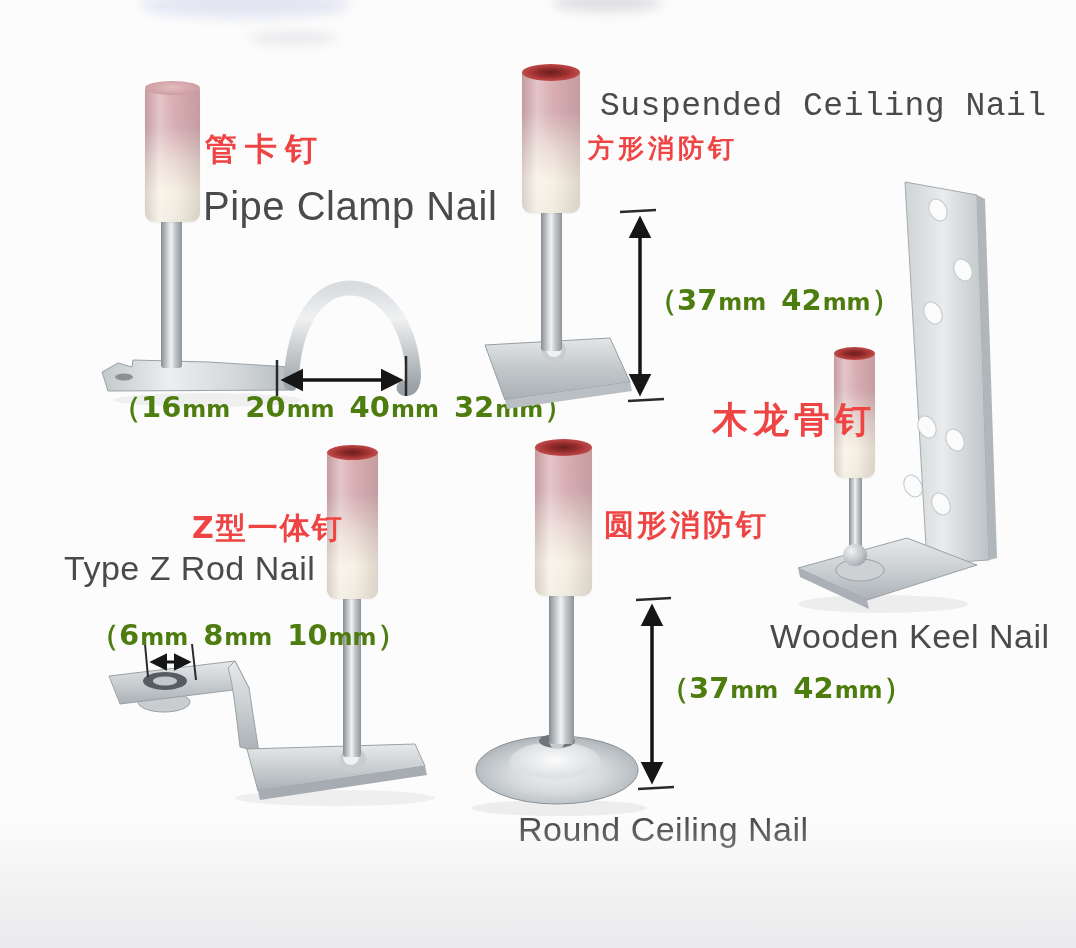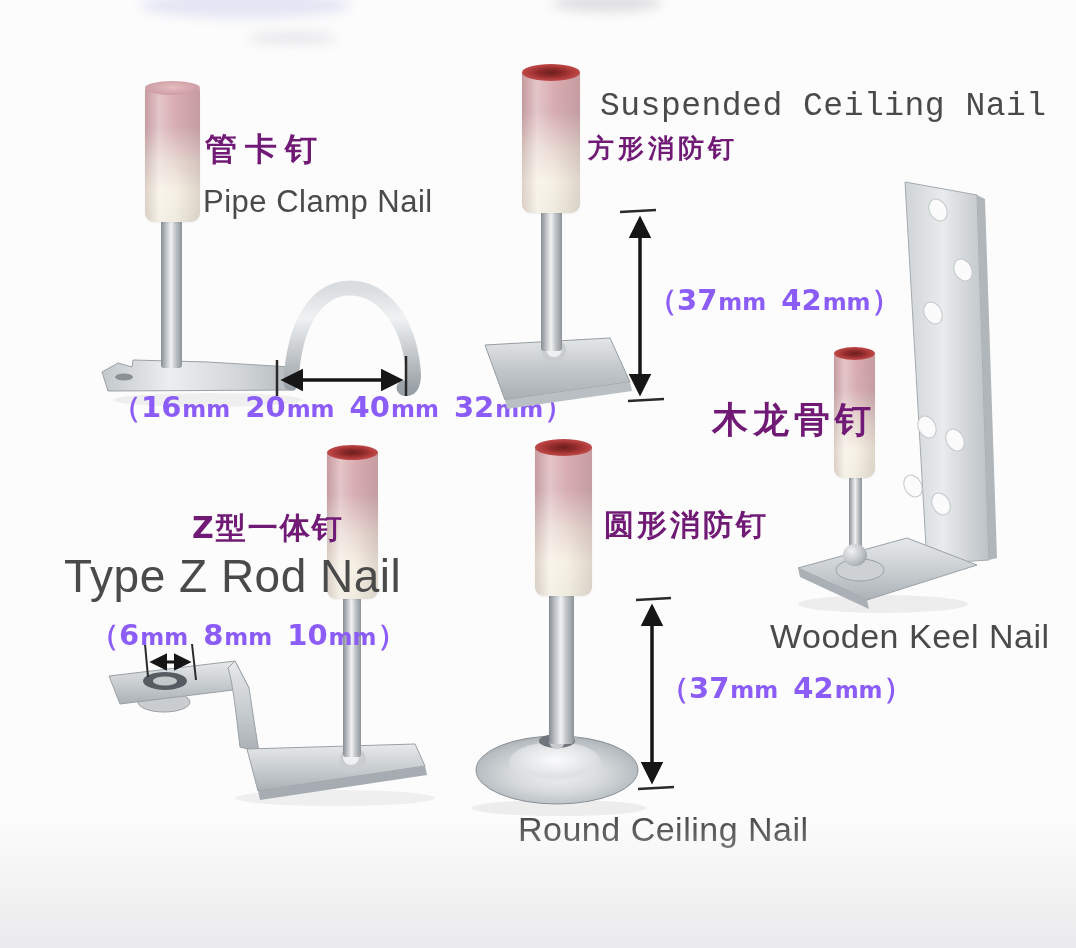--- a/index.html
+++ b/index.html
@@ -33,25 +33,25 @@
   .shank{
     position:absolute;border-radius:3px;
     background:linear-gradient(90deg,#868d92 0%,#c6cace 28%,#f1f2f3 48%,#c3c7ca 68%,#8d9499 100%);
   }
   .ball{
     position:absolute;border-radius:50%;
     background:radial-gradient(circle at 35% 32%, #f1f2f3 0%, #c7cbcf 45%, #b0b6ba 65%, #7f878d 100%);
   }
 
   
-  .cn{position:absolute;font-weight:bold;color:#701a75;font-size:30px;letter-spacing:4px;white-space:nowrap;
+  .cn{position:absolute;font-weight:bold;color:#ef4444;font-size:30px;letter-spacing:4px;white-space:nowrap;
       font-family:"DejaVu Sans","Liberation Sans",sans-serif;}
   .en{position:absolute;color:#4a4a4a;font-size:33px;white-space:nowrap;letter-spacing:.5px;
       font-family:"Liberation Sans","DejaVu Sans",sans-serif;}
-  .dim{position:absolute;color:#8b5cf6;font-weight:bold;white-space:nowrap;
+  .dim{position:absolute;color:#4d7c0f;font-weight:bold;white-space:nowrap;
       font-family:"DejaVu Sans","Liberation Sans",sans-serif;}
   .dim .n{font-size:29px;}
   .dim .u{font-size:23px;margin:0 15px 0 1px;}
   .dim span.u:nth-last-child(2){margin-right:1px;}
 </style>
 </head>
 <body>
 
 <div class="stage">
 
@@ -84,21 +84,21 @@
       <path d="M 203,115 C 206,50 232,20 262,20 C 294,20 320,52 325,100 C 327,114 323,123 316,120" fill="none" stroke="url(#p-arch)" stroke-width="15" stroke-linecap="round"></path>
       <line x1="189" y1="92" x2="189" y2="128" stroke="#2a2a2a" stroke-width="2.5"></line>
       <line x1="318" y1="88" x2="318" y2="128" stroke="#2a2a2a" stroke-width="2.5"></line>
       <line x1="197" y1="112" x2="311" y2="112" stroke="#161616" stroke-width="3.5" marker-start="url(#ahp)" marker-end="url(#ahp)"></line>
     </svg>
     <div class="shank" style="left:161px;top:218px;width:21px;height:150px;"></div>
     <div class="cap" style="left:145px;top:85px;width:55px;height:137px;">
       <div class="ring-pink" style="height:14px;"></div>
     </div>
     <div class="cn" style="left:205px;top:128px;font-size:32px;letter-spacing:8px;">管卡钉</div>
-    <div class="en" style="left:203px;top:184px;font-size:31px;">Pipe Clamp Nail</div>
+    <div class="en" style="left:203px;top:184px;font-size:40px;">Pipe Clamp Nail</div>
     <div class="dim" style="left:112px;top:388px;">
       <span class="n">（16</span><span class="u">mm</span><span class="n">20</span><span class="u">mm</span><span class="n">40</span><span class="u">mm</span><span class="n">32</span><span class="u">mm</span><span class="n">）</span>
     </div>
   </div>
 
   <div>
     <svg class="abs" style="left:470px;top:330px;" width="210" height="84" viewBox="0 0 210 84">
       <defs>
         <linearGradient id="s-plate" x1="0" y1="0" x2="0" y2="1">
           <stop offset="0" stop-color="#e4e7e8"></stop>
@@ -195,21 +195,21 @@
       <circle cx="256" cy="127" r="8" fill="#eef0f1"></circle>
       <line x1="50" y1="14" x2="53" y2="47" stroke="#2a2a2a" stroke-width="2"></line>
       <line x1="97" y1="14" x2="101" y2="50" stroke="#2a2a2a" stroke-width="2"></line>
       <line x1="58" y1="32" x2="93" y2="32" stroke="#161616" stroke-width="3" marker-start="url(#ahz)" marker-end="url(#ahz)"></line>
     </svg>
     <div class="shank" style="left:343px;top:597px;width:18px;height:160px;"></div>
     <div class="cap" style="left:327px;top:449px;width:51px;height:150px;">
       <div class="ring" style="height:15px;"></div>
     </div>
     <div class="cn" style="left:192px;top:508px;font-size:30px;letter-spacing:2px;">Z型一体钉</div>
-    <div class="en" style="left:64px;top:549px;font-size:46px;">Type Z Rod Nail</div>
+    <div class="en" style="left:64px;top:549px;font-size:34px;">Type Z Rod Nail</div>
     <div class="dim" style="left:90px;top:616px;">
       <span class="n">（6</span><span class="u">mm</span><span class="n">8</span><span class="u">mm</span><span class="n">10</span><span class="u">mm</span><span class="n">）</span>
     </div>
   </div>
 
   <div>
     <svg class="abs" style="left:465px;top:728px;" width="190" height="90" viewBox="0 0 190 90">
       <defs>
         <radialGradient id="r-base" cx=".5" cy=".55" r=".65">
           <stop offset="0" stop-color="#f2f3f4"></stop>

